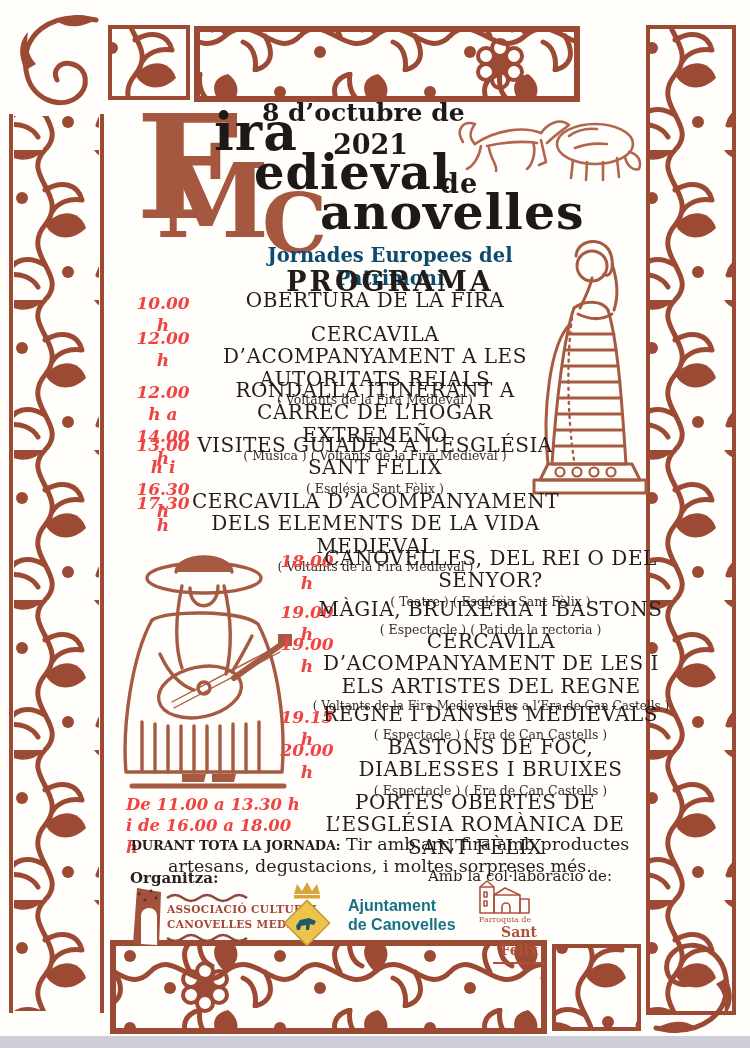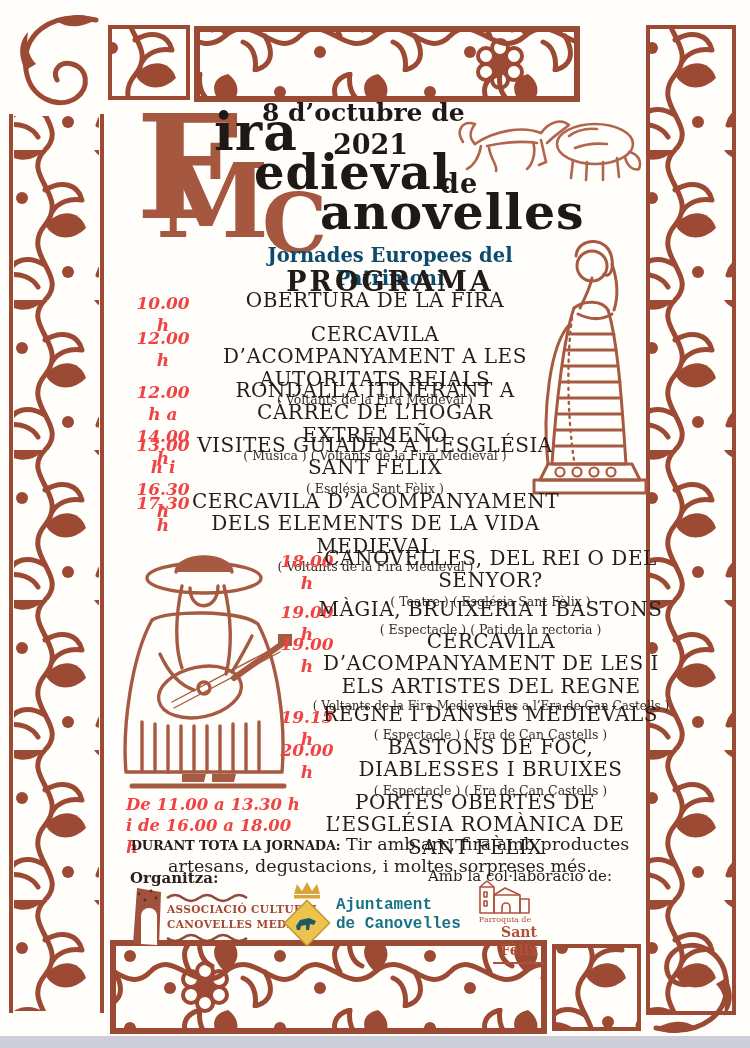--- a/index.html
+++ b/index.html
@@ -267,21 +267,21 @@
   </div>
 
   <svg class="abs" style="left:282px;top:882px;" width="50" height="66" viewBox="0 0 50 66" aria-hidden="true">
     <g>
       <path d="M12,12 L15,2 L20,9 L25,0 L30,9 L35,2 L38,12 Z" fill="#d9a53b"></path>
       <rect x="12" y="13" width="26" height="3.5" fill="#d9a53b"></rect>
     </g>
     <rect x="9" y="25" width="32" height="32" transform="rotate(45 25 41)" fill="#ecc44d" stroke="#c39a36" stroke-width="1.5"></rect>
     <path d="M14,44 l4,-6 l9,-2 l7,3 l-2,4 l-4,-1 l-1,6 l-3,0 l0,-5 l-5,1 l-1,4 l-3,0 Z" fill="#1d5a64"></path>
   </svg>
-  <div class="ajt-text" style="left:336px;top:896px;font-family:Liberation Mono, monospace;">
+  <div class="ajt-text" style="left:348px;top:896px;">
     <div>Ajuntament</div>
     <div>de Canovelles</div>
   </div>
 
   <svg class="abs" style="left:474px;top:879px;" width="60" height="36" viewBox="0 0 60 36" aria-hidden="true">
     <g stroke="#b0503c" stroke-width="1.6" fill="none" stroke-linejoin="round">
       <rect x="6" y="8" width="14" height="26"></rect>
       <path d="M6,8 L13,2 L20,8"></path>
       <rect x="20" y="16" width="26" height="18"></rect>
       <path d="M20,16 L31,9 L46,16"></path>

